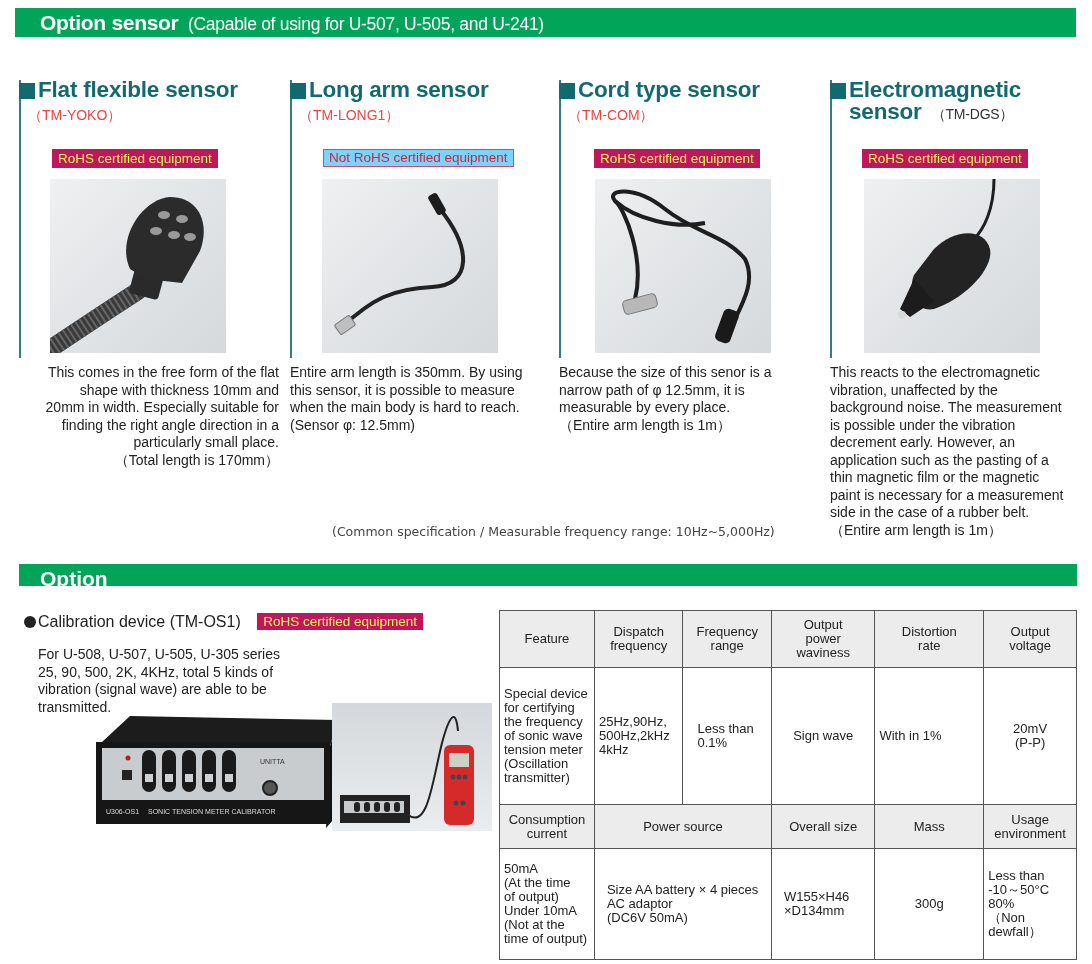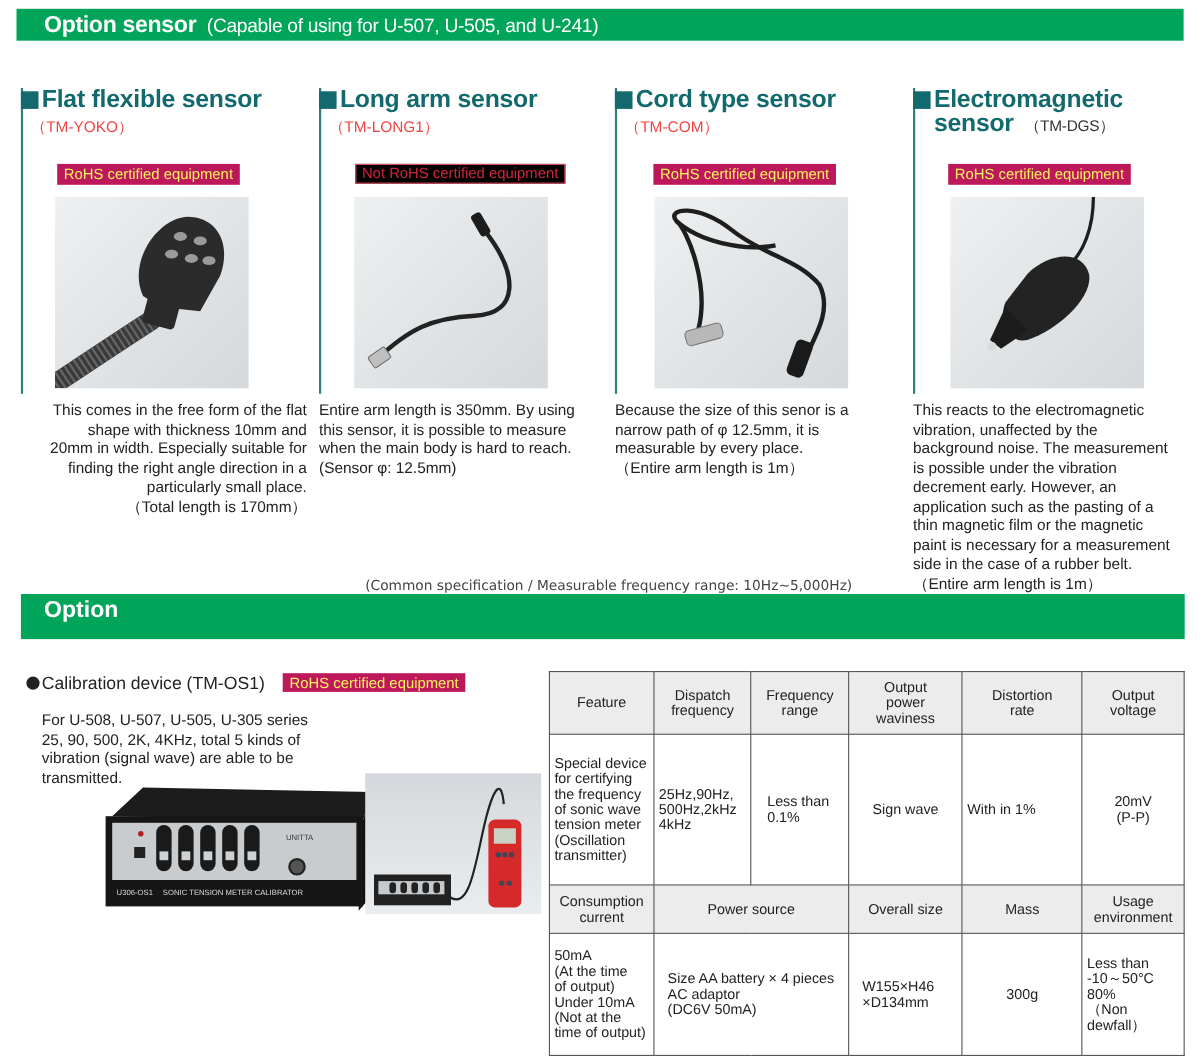--- a/index.html
+++ b/index.html
@@ -2,31 +2,31 @@
 <html><head>
 <meta charset="utf-8">
 <style>
   html, body { margin:0; padding:0; background:#ffffff; }
   body { width:1092px; height:964px; position:relative; overflow:hidden;
          font-family:"Liberation Sans", sans-serif; color:#222; }
   .banner { position:absolute; background:#00a55a; color:#fff; }
   .banner-top { left:15px; top:8px; width:1061px; height:29px; }
   .banner-top .b-title { position:absolute; left:25px; top:3px; font-size:21px; font-weight:bold; letter-spacing:-0.3px; }
   .banner-top .b-sub { font-size:17.5px; font-weight:normal; margin-left:4px; }
-  .banner-opt { left:19px; top:540px; width:1058px; height:41px; }
+  .banner-opt { left:19px; top:564px; width:1058px; height:22px; }
   .banner-opt .b-title { position:absolute; left:21px; top:3px; font-size:21px; font-weight:bold; }
 
   .col { position:absolute; top:80px; }
   .col .rule { position:absolute; left:0; top:0; width:2px; background:#2f7f7f; }
   .col .sq { position:absolute; left:0; top:3px; width:16px; height:16px; background:#136a6e; }
   .col .title { position:absolute; left:19px; top:-3px; font-size:22.5px; font-weight:bold; color:#136a6e; white-space:nowrap; letter-spacing:-0.2px; line-height:26px; }
   .col .model { position:absolute; font-size:14px; color:#ef4444; white-space:nowrap; }
   .badge { position:absolute; font-size:13.5px; white-space:nowrap; padding:1px 6px; line-height:17px; }
   .badge.ok { background:#be185d; color:#f4f45a; }
-  .badge.no { background:#000000; color:#d0263a; border:1.5px solid #d84a5a; line-height:16px; padding:0 5px; }
+  .badge.no { background:#7dd3fc; color:#d0263a; border:1.5px solid #d84a5a; line-height:16px; padding:0 5px; }
   .photo { position:absolute; background:linear-gradient(135deg,#eef0f1 0%,#dfe2e4 60%,#d6d9db 100%); overflow:hidden; }
   .desc { position:absolute; font-size:14px; line-height:17.5px; color:#222; white-space:pre-line; }
 
   .common-spec { position:absolute; left:332px; top:524px; font-size:13.5px; color:#444; white-space:nowrap; font-family:"DejaVu Sans", sans-serif; font-size:12.5px; }
 
   .cal-title { position:absolute; left:24px; top:613px; font-size:16px; color:#222; white-space:nowrap; }
   .cal-title .dot { display:inline-block; width:12px; height:12px; border-radius:50%; background:#222; margin-right:2px; vertical-align:-1px; }
   .cal-desc { position:absolute; left:38px; top:646px; font-size:14px; line-height:17.5px; white-space:pre-line; }
 
   table.spec { position:absolute; left:499px; top:610px; width:578px; border-collapse:collapse; font-size:13px; color:#222; }

